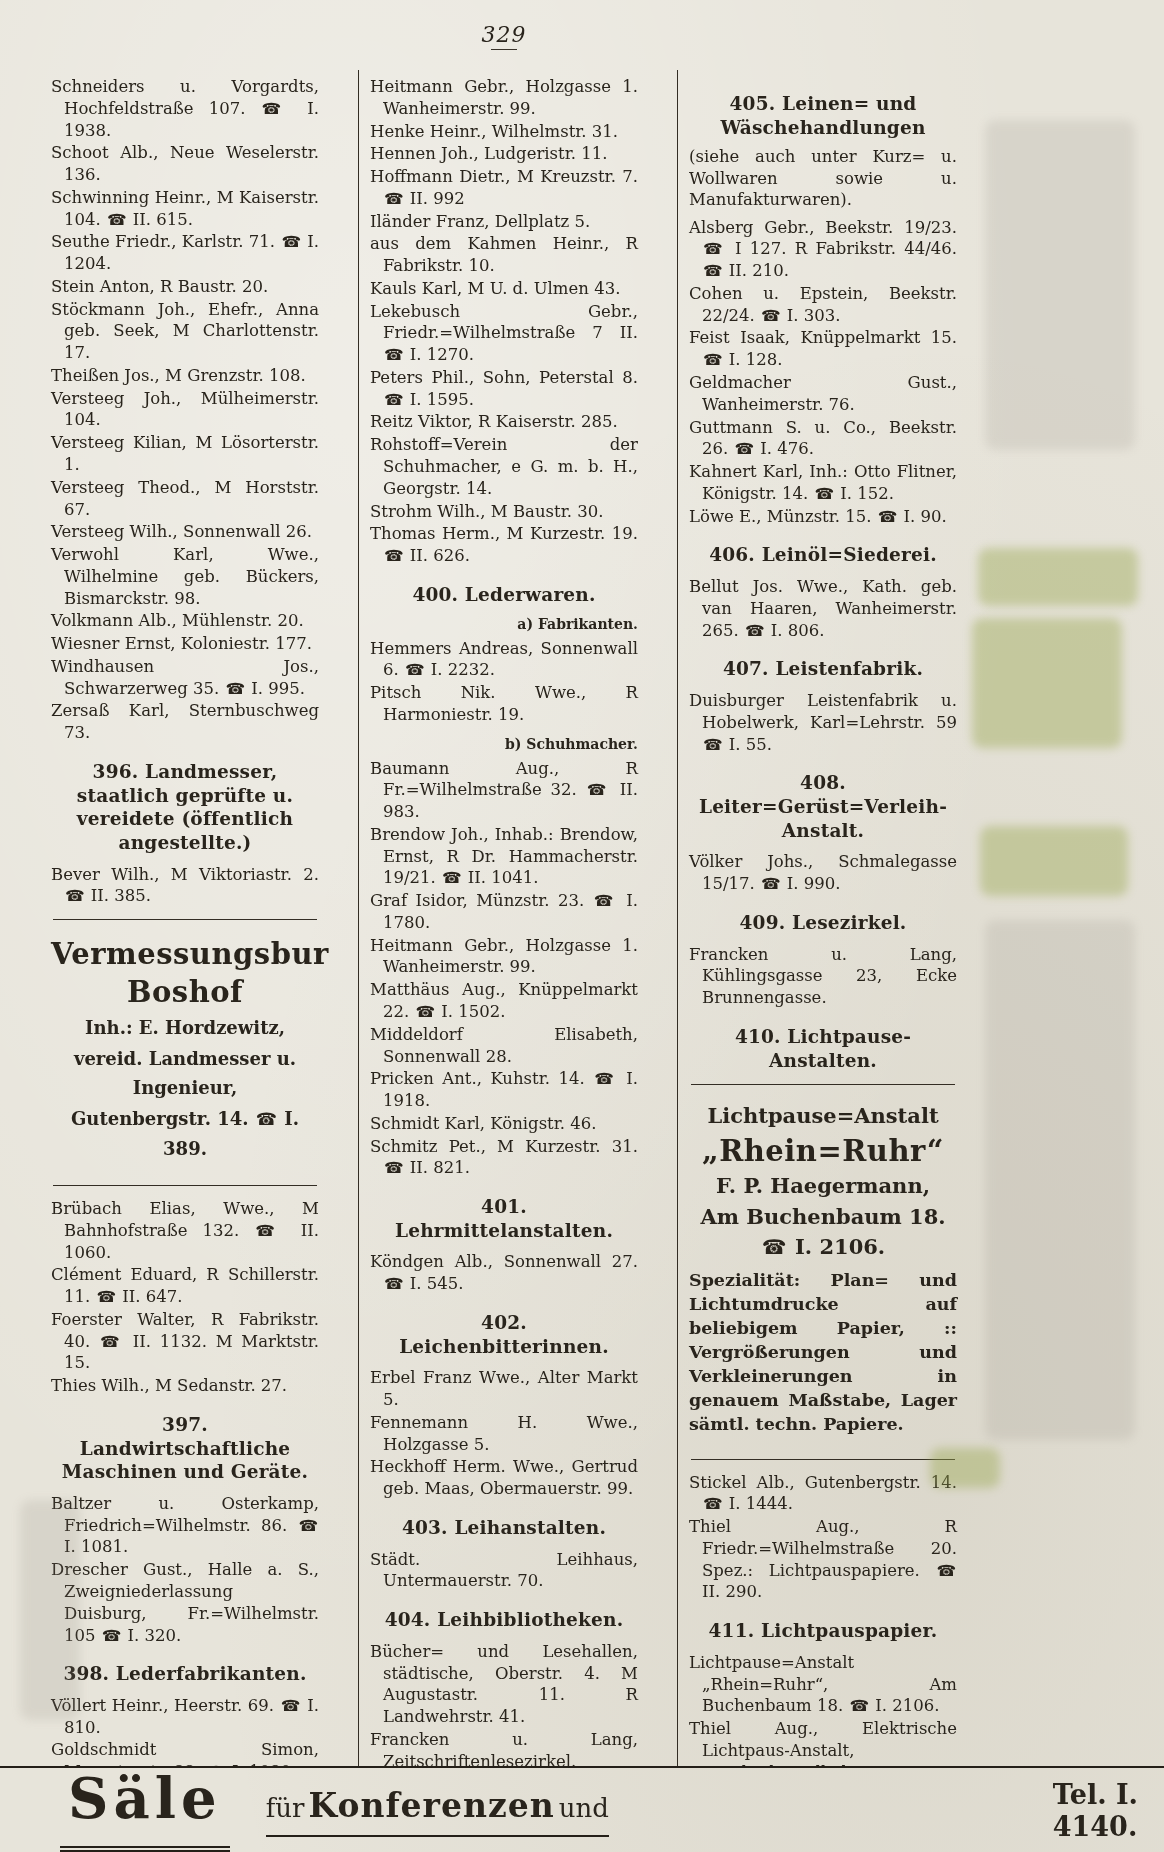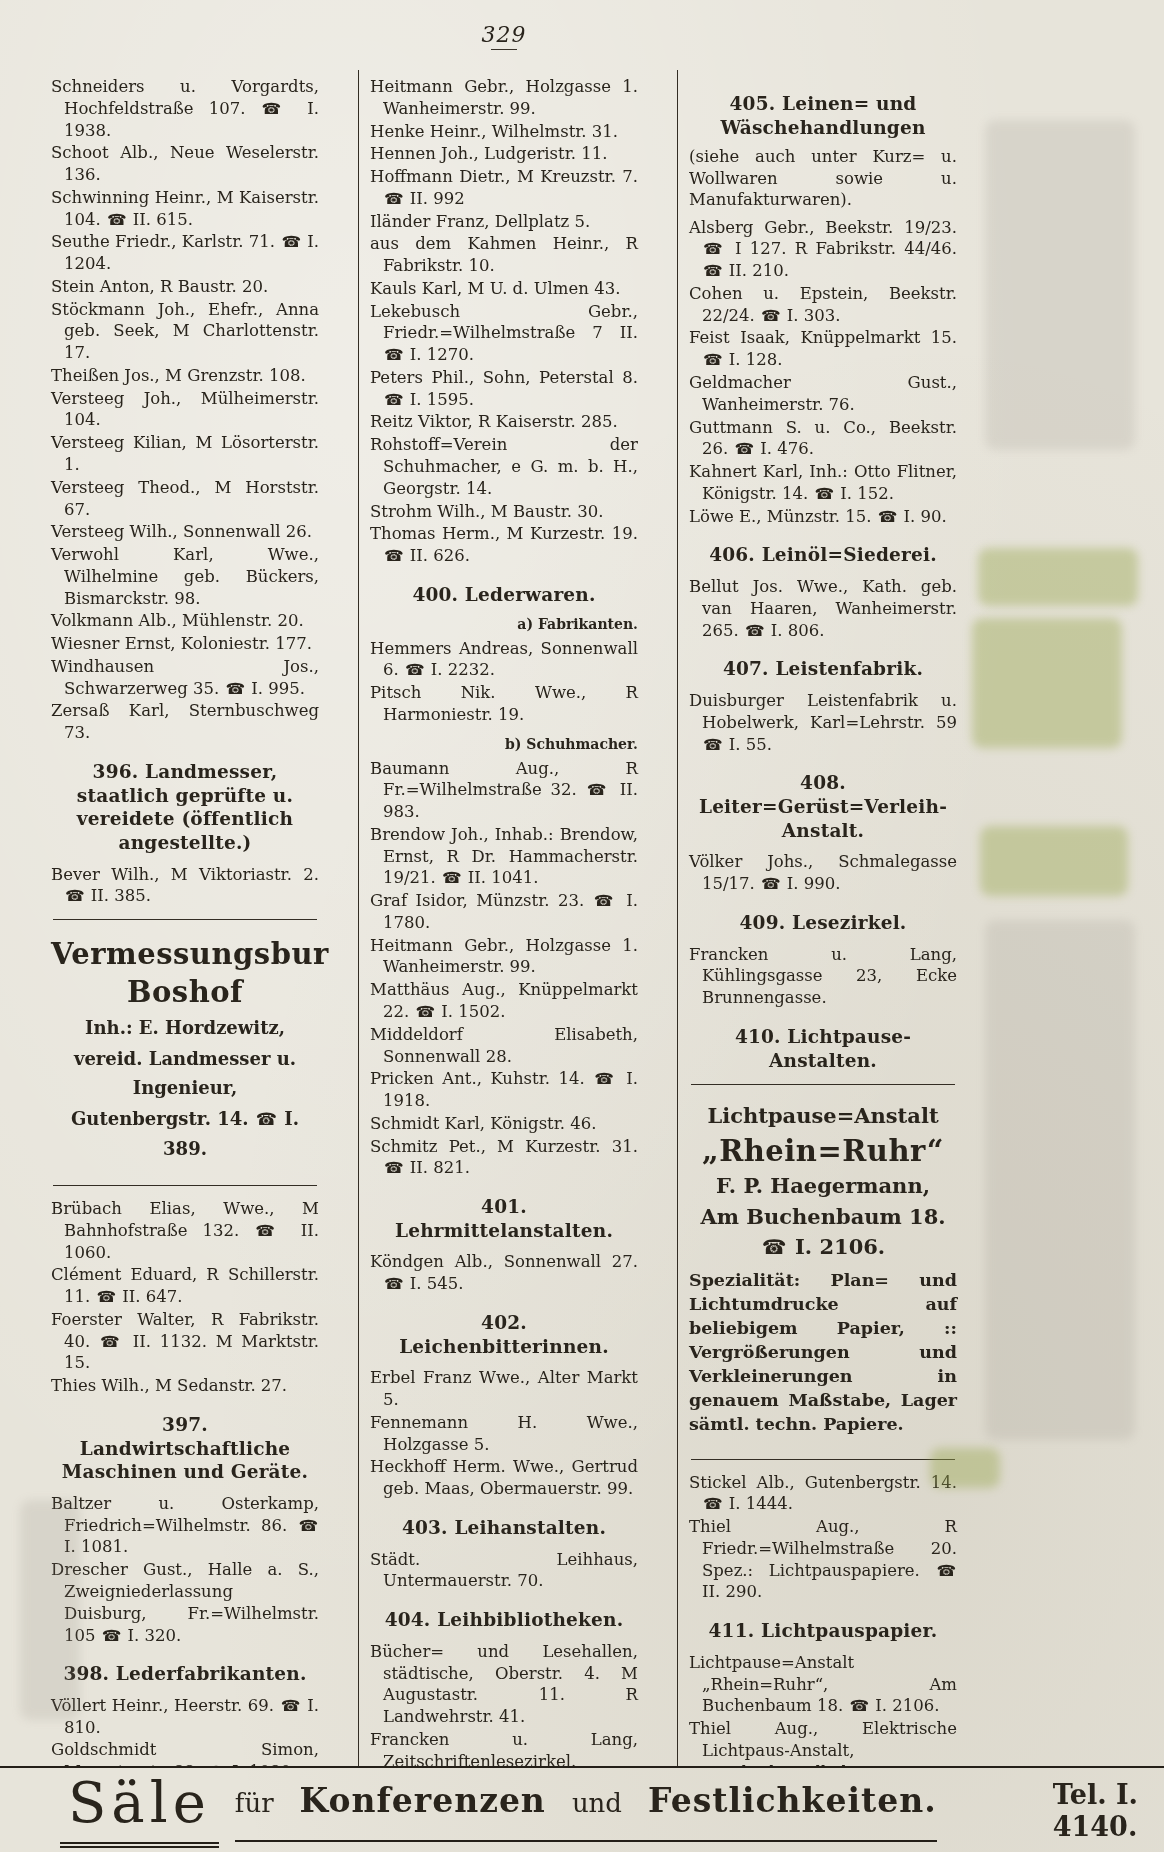--- a/index.html
+++ b/index.html
@@ -43,26 +43,26 @@
   .tel{font-family:"DejaVu Sans","Liberation Sans",sans-serif;font-size:.95em;padding:0 1px;}
   .bleed{position:absolute;filter:blur(5px);border-radius:10px;pointer-events:none;}
   .bleed.green{background:#9aa851;opacity:.42;}
   .bleed.gray{background:#8b857a;opacity:.16;}
   .footer-rule{position:absolute;left:0;right:0;top:1766px;border-top:2.6px solid #241f18;}
   .footer{
     position:absolute;left:0;top:1770px;width:1164px;height:82px;
     display:flex;align-items:center;
   }
   .saele{
-    margin-left:60px;font-size:56px;font-weight:normal;letter-spacing:5px;line-height:1.02;
-    border-bottom:6px double #241f18;padding:0 8px 10px;
+    margin-left:60px;font-size:56px;font-weight:bold;letter-spacing:5px;line-height:1.02;
+    border-bottom:6px double #241f18;padding:0 8px 18px;
   }
   .fmid{
-    margin-left:16px;display:flex;align-items:baseline;gap:26px;
-    border-bottom:2px solid #241f18;padding-bottom:20px;
+    margin-left:36px;display:flex;align-items:baseline;gap:4px;
+    border-bottom:2px solid #241f18;padding-bottom:10px;
   }
   .fword-sm{font-size:26px;}
   .fword-lg{font-size:33px;font-weight:bold;letter-spacing:1px;}
   .ftel{margin-left:auto;margin-right:26px;font-weight:bold;font-size:27px;line-height:1.18;text-align:left;}
 </style>
 </head>
 <body>
 
 <div class="pagenum">329</div>
 
@@ -232,19 +232,18 @@
 <div class="bleed gray" style="left:985px;top:920px;width:150px;height:520px;"></div>
 <div class="bleed gray" style="left:20px;top:1500px;width:60px;height:220px;"></div>
 
 <div class="footer-rule"></div>
 <div class="footer">
   <span class="saele">Säle</span>
   <span class="fmid">
     <span class="fword-sm">für</span>
     <span class="fword-lg">Konferenzen</span>
     <span class="fword-sm">und</span>
-    <span class="fword-lg">Festlichkeiten.</span>
   </span>
   <span class="ftel">
     <span>Tel. I.</span><br>
     <span>4140.</span>
   </span>
 </div>
 
 </body></html>

